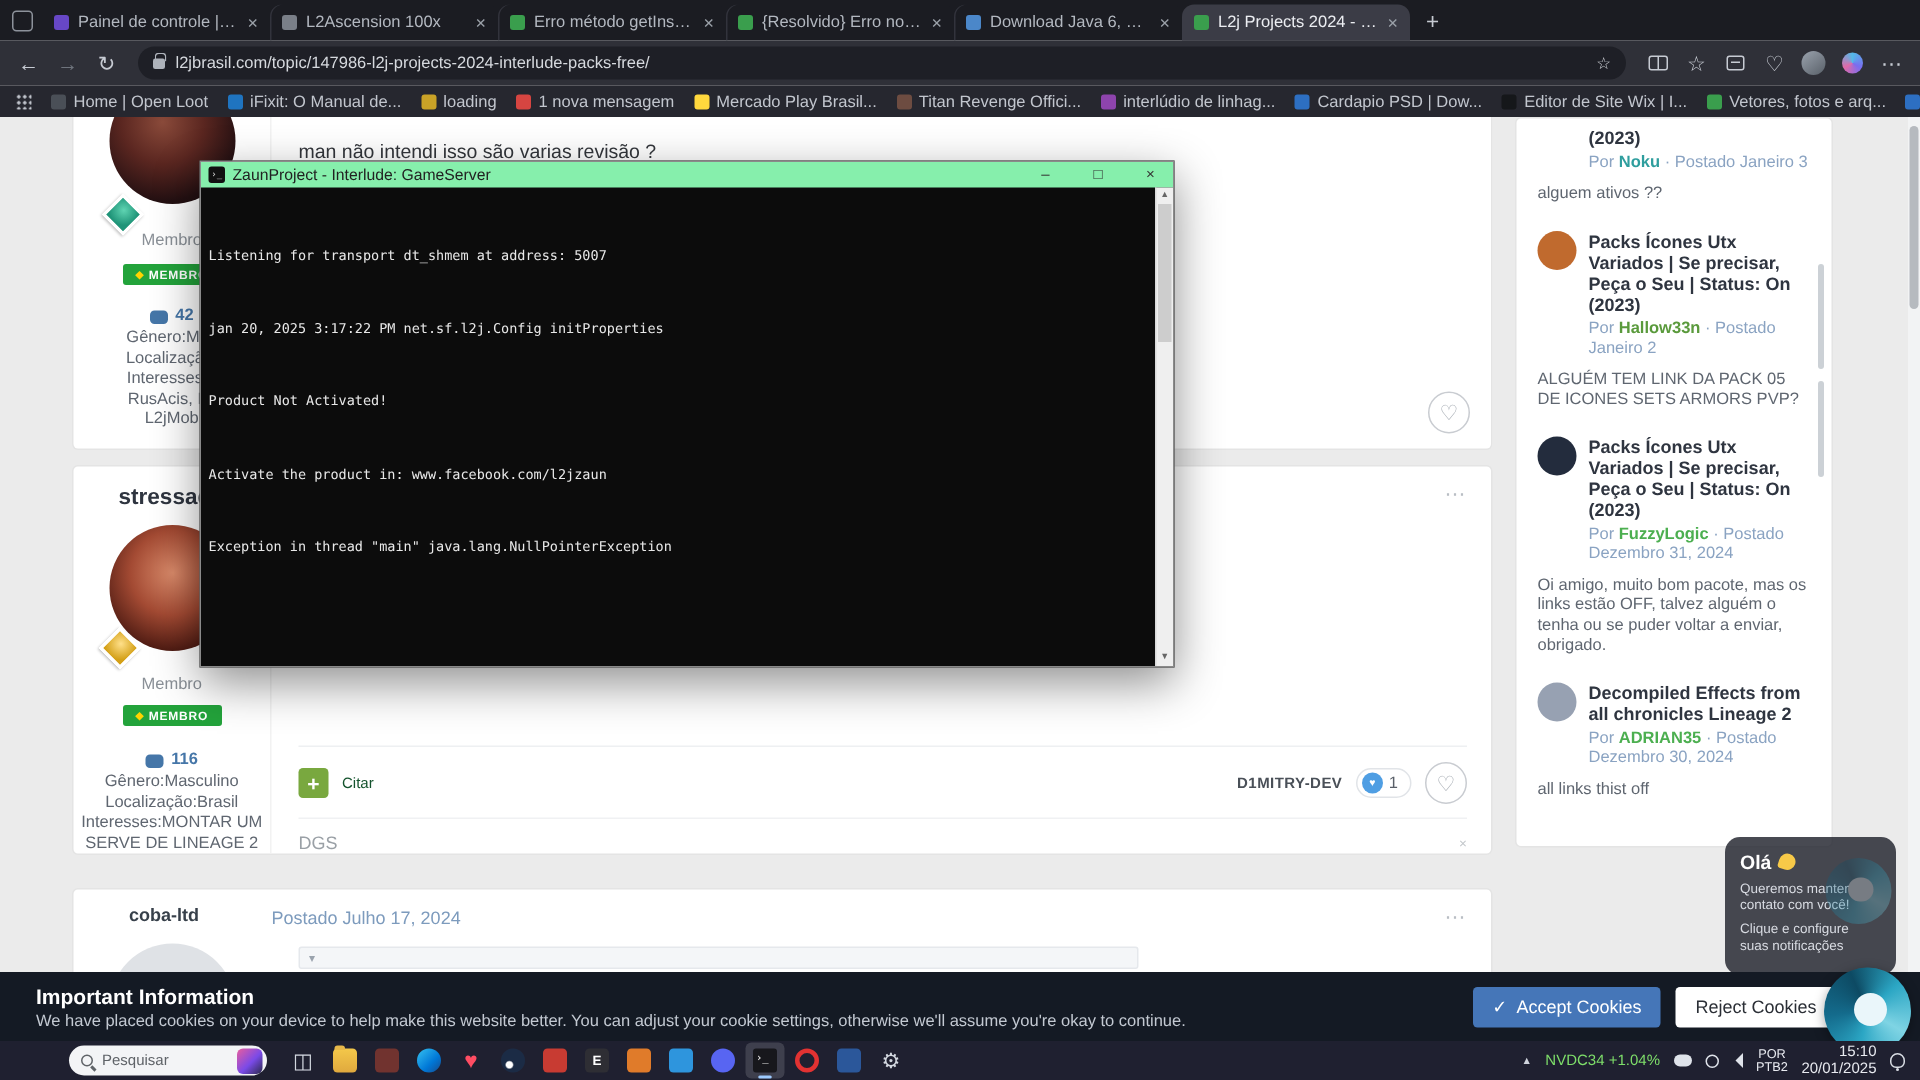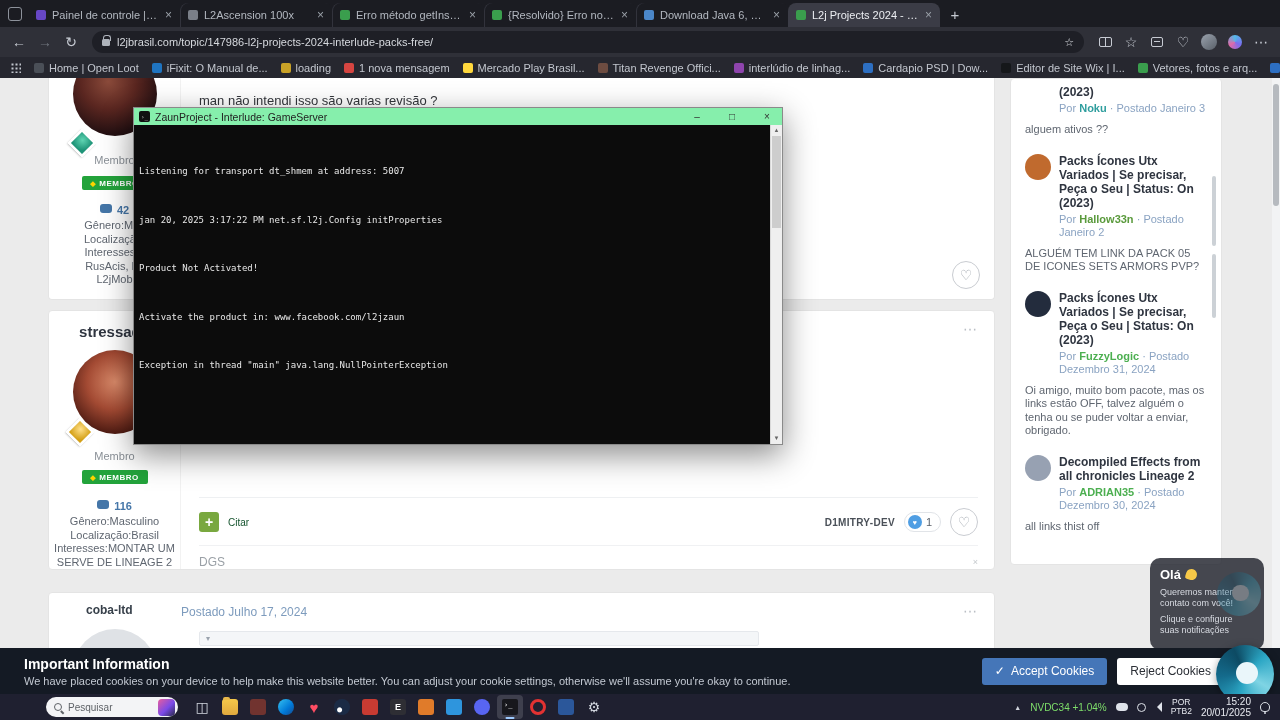--- a/index.html
+++ b/index.html
@@ -53,21 +53,21 @@
   .badge{position:absolute;width:20px;height:20px;transform:rotate(45deg);border:2px solid #fff;box-shadow:0 1px 2px rgba(0,0,0,.25)}
   .badge-teal{left:23px;top:55px;background:radial-gradient(circle at 40% 35%,#5fd4b2,#1f9478 70%)}
   .badge-gold{left:21px;top:111px;background:radial-gradient(circle at 40% 35%,#ffe08a,#d4a017 75%)}
   .profile-username{font-size:15px;font-weight:bold;color:#2f3540}
   .member-title{font-size:11px;color:#8a9097}
   .card1 .member-title{margin-top:0}
   .card2 .member-title{margin-top:16px}
   .ribbon{width:66px;height:14px;margin:10px auto 0;background:#23a33b;border-radius:2px;display:flex;align-items:center;justify-content:center;gap:3px;color:#fff;font-size:8px;font-weight:bold;letter-spacing:.5px}
   .card2 .ribbon{margin-top:8px}
   .ribbon-diamond{color:#ffd400;font-size:7px;line-height:7px}
-  .post-count{margin-top:14px;display:flex;align-items:flex-start;justify-content:center;gap:5px}
+  .post-count{margin-top:14px;display:flex;align-items:flex-end;justify-content:center;gap:5px}
   .card2 .post-count{margin-top:16px}
   .bubble-icon{width:12px;height:9px;background:#4576a8;border-radius:3px;position:relative}
   .bubble-icon::after{content:"";position:absolute;left:2px;bottom:-3px;border:3px solid transparent;border-top-color:#4576a8;border-left-width:2px;border-right-width:2px}
   .count-num{font-size:11px;color:#4576a8;font-weight:bold}
   .info-line{font-size:11px;color:#5f6670;line-height:13.5px}
   .info-block{margin-top:3px}
   .body-text{position:absolute;left:150px;top:15px;font-size:13px;color:#33363b}
   .post-dots{position:absolute;right:16px;top:10px;color:#b9bec4;font-size:14px;letter-spacing:1px}
   .like-btn{position:absolute;width:28px;height:28px;border:1.5px solid #c9ccd1;border-radius:50%;display:flex;align-items:center;justify-content:center;color:#a7adb4;font-size:14px;background:#fff}
   .card1 .like-btn{right:14px;bottom:10px}
@@ -550,20 +550,20 @@
       <span class="tray-caret">▲</span>
       <span class="tray-ticker">NVDC34 +1.04%</span>
       <span class="ico-cloud"></span>
       <span class="ico-dot"></span>
       <span class="ico-vol"></span>
       <div class="tray-lang">
         <div>POR</div>
         <div>PTB2</div>
       </div>
       <div class="tray-clock">
-        <div>15:20</div>
+        <div>15:10</div>
         <div>20/01/2025</div>
       </div>
       <span class="tray-bell"></span>
     </div>
   </div>
 
 </div>
 
 </body></html>

